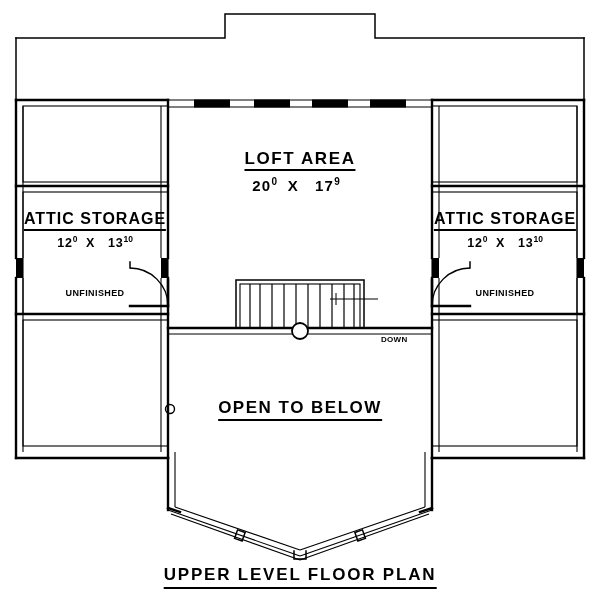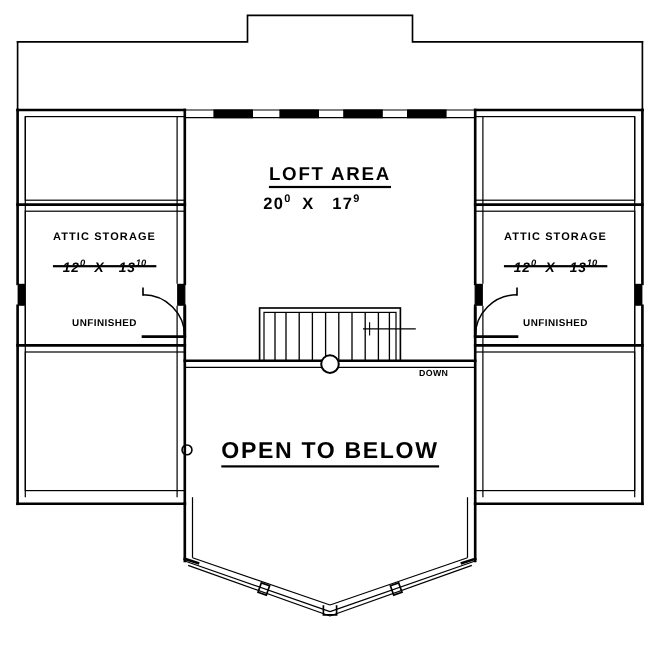--- a/index.html
+++ b/index.html
@@ -96,39 +96,38 @@
     vertical-align: super;
     letter-spacing: 0;
   }
   .room-sub {
     font-size: 9px;
     letter-spacing: 0.4px;
     font-weight: bold;
     margin-top: 32px;
   }
   .room-title-sm {
-    font-size: 10px;
+    font-size: 16px;
     letter-spacing: 1.0px;
     border-bottom: 2px solid #000;
-    padding-bottom: 19px;
+    padding-bottom: 1px;
     line-height: 1.05;
   }
   .room-dims-sm {
     font-size: 12.5px;
     letter-spacing: 0.8px;
     line-height: 1.05;
-    font-style: italic;
   }
   .room-dims-sm .sup {
     font-size: 8.5px;
     vertical-align: super;
     letter-spacing: 0;
   }
   .open-title {
-    font-size: 21px;
+    font-size: 17px;
     letter-spacing: 1.5px;
     border-bottom: 2px solid #000;
     padding-bottom: 1px;
   }
   .down-lbl {
     font-size: 8px;
     font-weight: bold;
     letter-spacing: 0.3px;
   }
   .plan-caption {
@@ -291,21 +290,21 @@
       <path class="wall-thin" d="M 294,551 L 294,559 L 306,559 L 306,551"></path>
     </g>
 
     <g>
       <circle cx="170" cy="409" r="4.5" fill="none" stroke="#000" stroke-width="1.4"></circle>
     </g>
 
   </svg>
 
   <div class="lbl room-title ctr" style="left:300px; top:150px;">LOFT  AREA</div>
-  <div class="lbl room-dims ctr" style="left:283px; top:177px;">
+  <div class="lbl room-dims ctr" style="left:296px; top:177px;">
     <span>20</span><span class="sup">0</span>
     &nbsp;<span>X</span>&nbsp;&nbsp;
     <span>17</span><span class="sup">9</span>
   </div>
 
   <div class="lbl room-title-sm ctr" style="left:95px; top:211px;">ATTIC  STORAGE</div>
   <div class="lbl room-dims-sm ctr" style="left:95px; top:235px;">
     <span>12</span><span class="sup">0</span>
     &nbsp;<span>X</span>&nbsp;&nbsp;
     <span>13</span><span class="sup">10</span>
@@ -317,14 +316,15 @@
     <span>12</span><span class="sup">0</span>
     &nbsp;<span>X</span>&nbsp;&nbsp;
     <span>13</span><span class="sup">10</span>
   </div>
   <div class="lbl room-sub ctr" style="left:505px; top:256px;">UNFINISHED</div>
 
   <div class="lbl open-title ctr" style="left:300px; top:398px;">OPEN  TO  BELOW</div>
 
   <div class="lbl down-lbl" style="left:381px; top:295px;margin-top:40px;">DOWN</div>
 
+  <div class="lbl plan-caption ctr" style="left:300px; top:565px;">UPPER LEVEL FLOOR PLAN</div>
 
 </div>
 
 </body></html>

